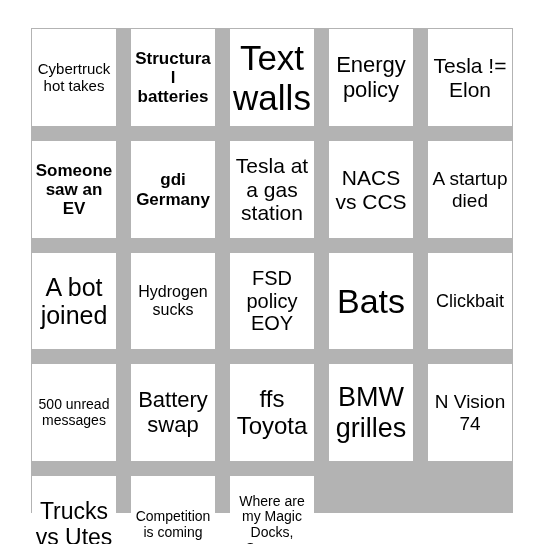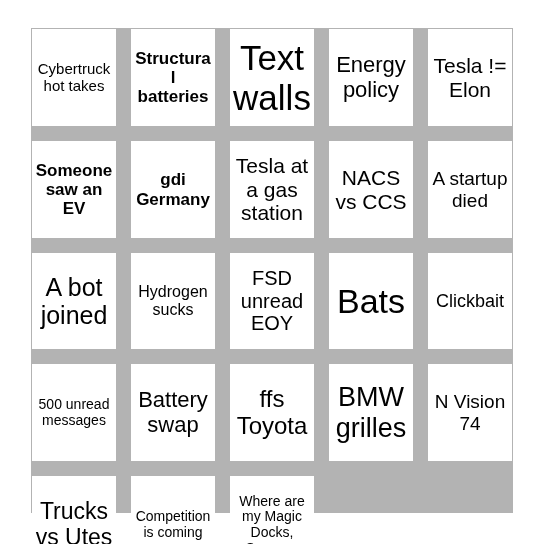--- a/index.html
+++ b/index.html
@@ -96,21 +96,21 @@
     <div class="bingo-cell fs-19">
       <span class="cell-text">A startup died</span>
     </div>
     <div class="bingo-cell fs-25">
       <span class="cell-text">A bot joined</span>
     </div>
     <div class="bingo-cell fs-16">
       <span class="cell-text">Hydrogen sucks</span>
     </div>
     <div class="bingo-cell fs-20">
-      <span class="cell-text">FSD unread EOY</span>
+      <span class="cell-text">FSD policy EOY</span>
     </div>
     <div class="bingo-cell fs-34">
       <span class="cell-text">Bats</span>
     </div>
     <div class="bingo-cell fs-18">
       <span class="cell-text">Clickbait</span>
     </div>
     <div class="bingo-cell fs-14">
       <span class="cell-text">500 unread messages</span>
     </div>

